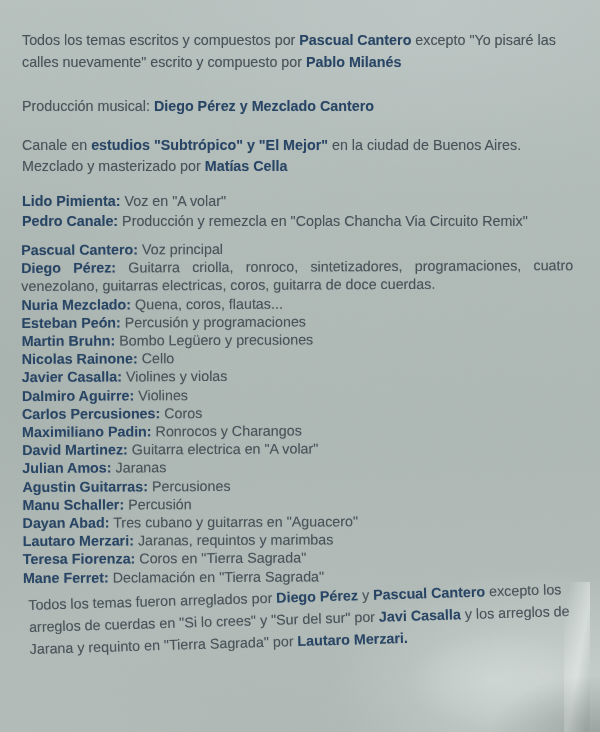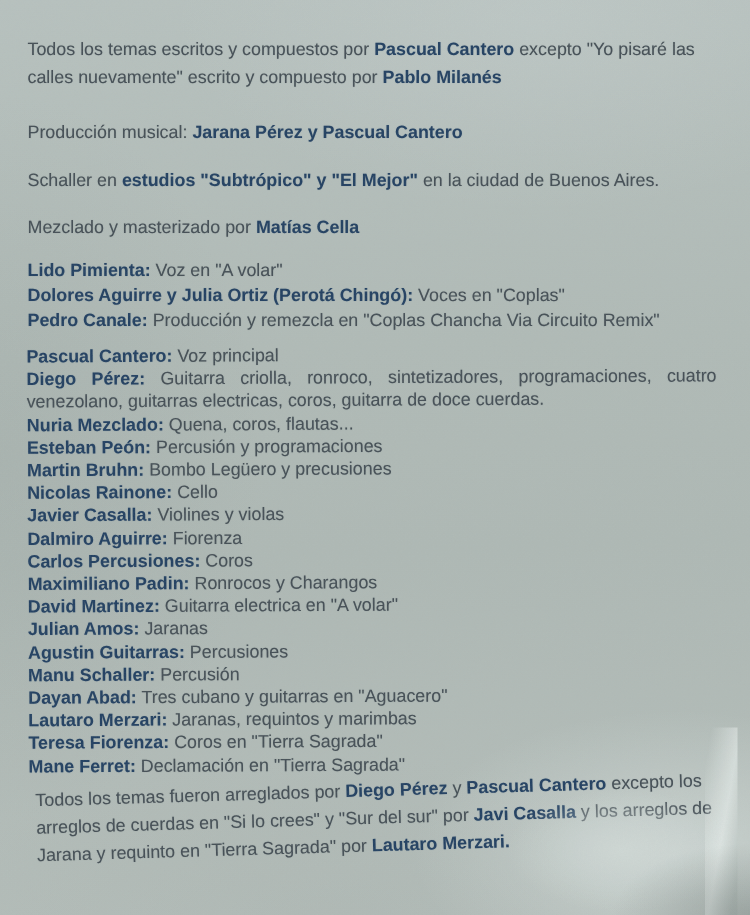--- a/index.html
+++ b/index.html
@@ -31,21 +31,21 @@
     text-shadow: 0 0 0.8px rgba(66,76,83,0.35);
   }
   .content .bold {
     font-weight: bold;
     color: #1f3d5f;
     text-shadow: 0 0 0.8px rgba(31,61,95,0.3);
   }
   #intro-block p { margin: 0; line-height: 21.5px; }
   #intro-block p:nth-of-type(2) { margin-top: 23px; }
   #intro-block p:nth-of-type(3) { margin-top: 17px; }
-  #intro-block p:nth-of-type(4) { margin-top: 16px; }
+  #intro-block p:nth-of-type(4) { }
 
   .credits p { margin: 0; }
   #guest-block { margin-top: 13px; }
   #guest-block p { line-height: 20px; }
   #band-block {
     margin-top: 10px;
     transform: rotate(-0.3deg);
     transform-origin: 0 50%;
   }
   #band-block p { line-height: 18.2px; text-align: justify; }
@@ -96,38 +96,37 @@
     opacity: 0.8;
   }
 </style>
 </head>
 <body>
 
 <div class="page">
   <div class="content">
     <div id="intro-block">
         <p><span>Todos los temas escritos y compuestos por </span><span class="bold">Pascual Cantero</span><span> excepto "Yo pisaré las calles nuevamente" escrito y compuesto por </span><span class="bold">Pablo Milanés</span></p>
-        <p><span>Producción musical: </span><span class="bold">Jarana Pérez y Pascual Cantero</span></p>
-        <p><span>Schaller en </span><span class="bold">estudios "Subtrópico" y "El Mejor"</span><span> en la ciudad de Buenos Aires.</span></p>
+        <p><span>Producción musical: </span><span class="bold">Diego Pérez y Mezclado Cantero</span></p>
+        <p><span>Canale en </span><span class="bold">estudios "Subtrópico" y "El Mejor"</span><span> en la ciudad de Buenos Aires.</span></p>
         <p><span>Mezclado y masterizado por </span><span class="bold">Matías Cella</span></p>
       </div>
     <div id="guest-block" class="credits">
         <p><span class="bold">Lido Pimienta:</span><span> Voz en "A volar"</span></p>
-        <p><span class="bold">Dolores Aguirre y Julia Ortiz (Perotá Chingó):</span><span> Voces en "Coplas"</span></p>
         <p><span class="bold">Pedro Canale:</span><span> Producción y remezcla en "Coplas Chancha Via Circuito Remix"</span></p>
       </div>
     <div id="band-block" class="credits">
         <p><span class="bold">Pascual Cantero:</span><span> Voz principal</span></p>
         <p><span class="bold">Diego Pérez:</span><span> Guitarra criolla, ronroco, sintetizadores, programaciones, cuatro venezolano, guitarras electricas, coros, guitarra de doce cuerdas.</span></p>
         <p><span class="bold">Nuria Mezclado:</span><span> Quena, coros, flautas...</span></p>
         <p><span class="bold">Esteban Peón:</span><span> Percusión y programaciones</span></p>
         <p><span class="bold">Martin Bruhn:</span><span> Bombo Legüero y precusiones</span></p>
         <p><span class="bold">Nicolas Rainone:</span><span> Cello</span></p>
         <p><span class="bold">Javier Casalla:</span><span> Violines y violas</span></p>
-        <p><span class="bold">Dalmiro Aguirre:</span><span> Fiorenza</span></p>
+        <p><span class="bold">Dalmiro Aguirre:</span><span> Violines</span></p>
         <p><span class="bold">Carlos Percusiones:</span><span> Coros</span></p>
         <p><span class="bold">Maximiliano Padin:</span><span> Ronrocos y Charangos</span></p>
         <p><span class="bold">David Martinez:</span><span> Guitarra electrica en "A volar"</span></p>
         <p><span class="bold">Julian Amos:</span><span> Jaranas</span></p>
         <p><span class="bold">Agustin Guitarras:</span><span> Percusiones</span></p>
         <p><span class="bold">Manu Schaller:</span><span> Percusión</span></p>
         <p><span class="bold">Dayan Abad:</span><span> Tres cubano y guitarras en "Aguacero"</span></p>
         <p><span class="bold">Lautaro Merzari:</span><span> Jaranas, requintos y marimbas</span></p>
         <p><span class="bold">Teresa Fiorenza:</span><span> Coros en "Tierra Sagrada"</span></p>
         <p><span class="bold">Mane Ferret:</span><span> Declamación en "Tierra Sagrada"</span></p>

